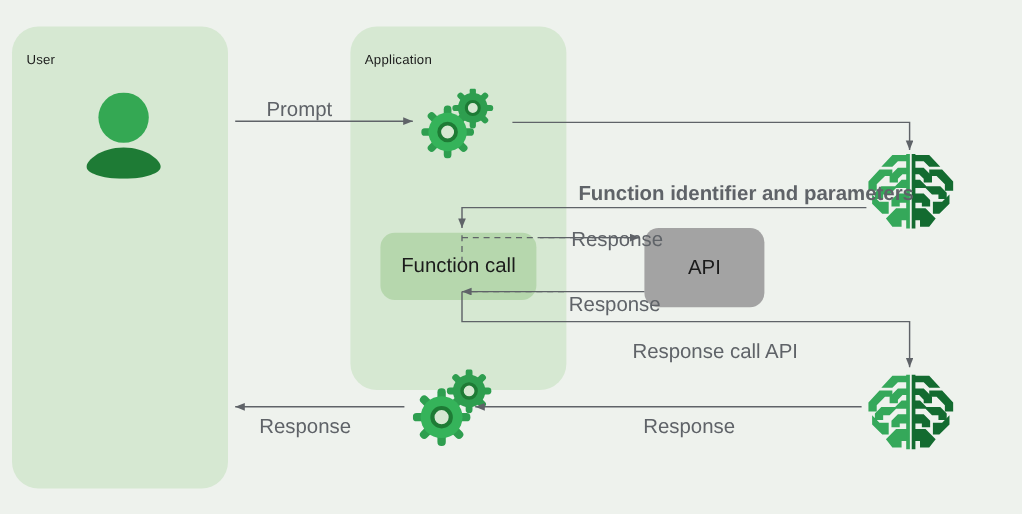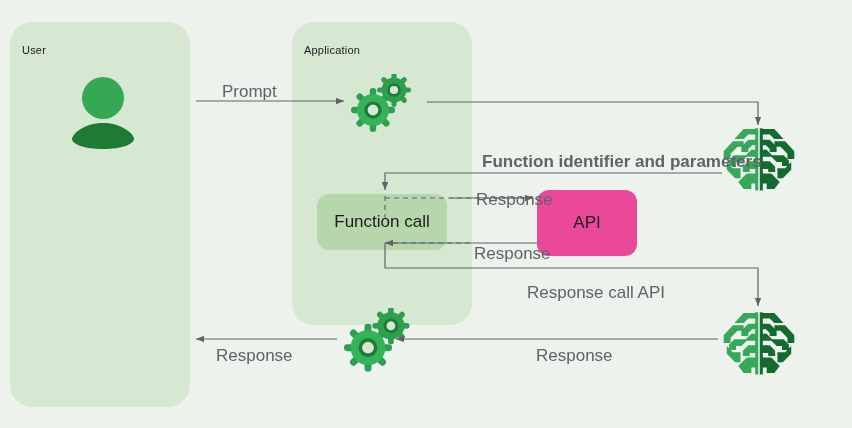--- a/index.html
+++ b/index.html
@@ -37,21 +37,21 @@
     align-items: center;
     justify-content: center;
     font-size: 17px;
     color: #1b1b1b;
     text-align: center;
   }
   #fn-call-box {
     background: #b6d7ad;
   }
   #api-box {
-    background: #ec4899;
+    background: #a3a3a3;
   }
   .edge-label {
     position: absolute;
     font-size: 17px;
     color: #5f6368;
     white-space: nowrap;
   }
   svg.wires {
     position: absolute;
     left: 0;

